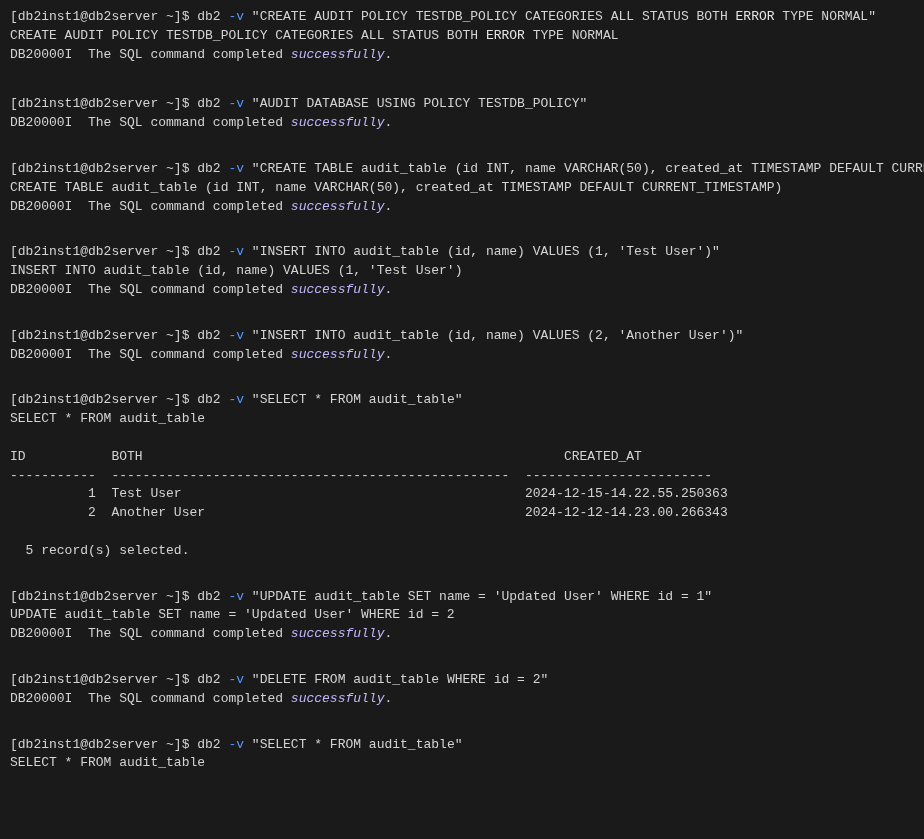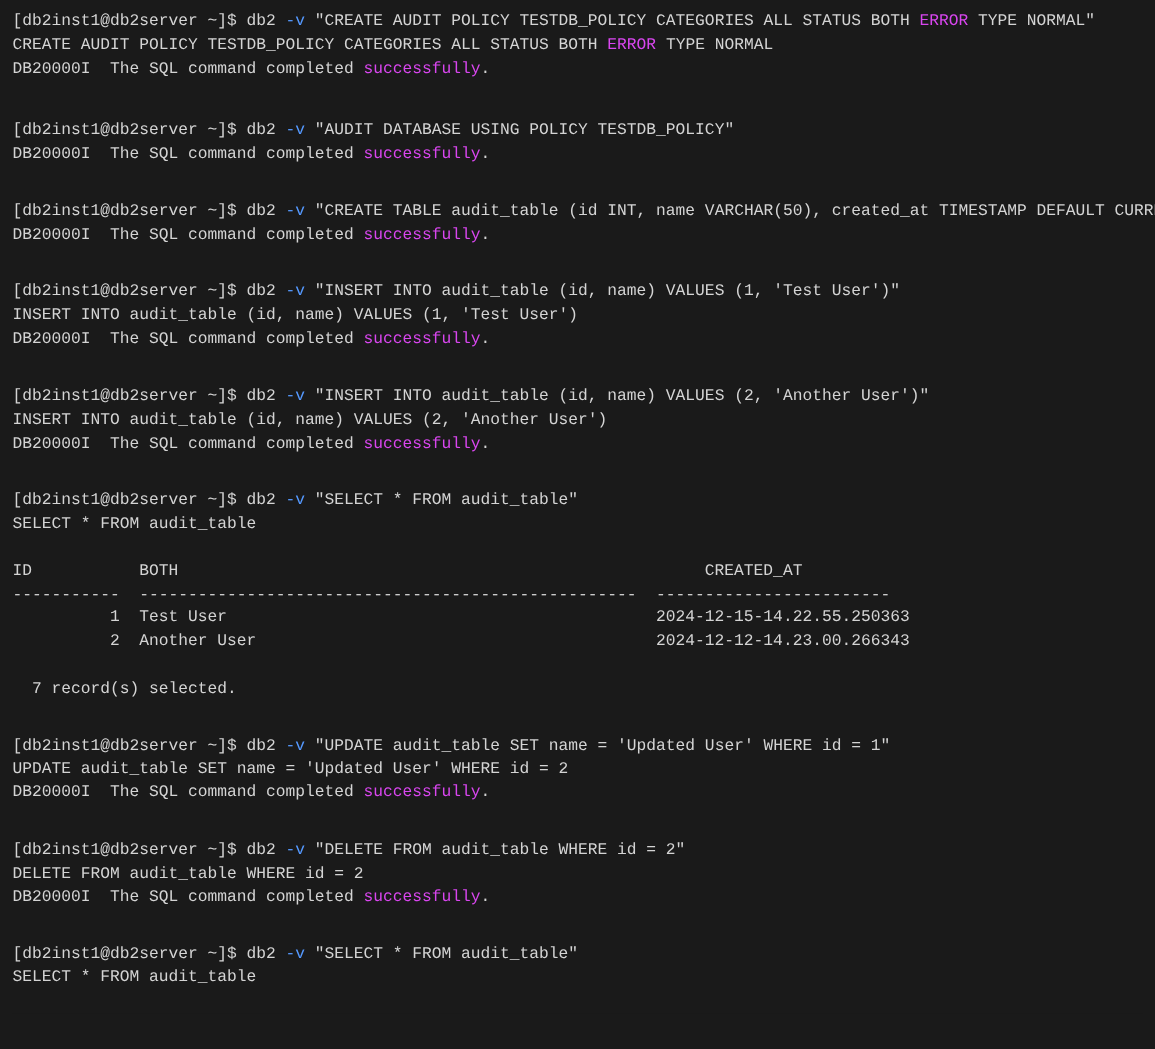--- a/index.html
+++ b/index.html
@@ -22,25 +22,26 @@
     .terminal {
       background-color: #1a1a1a;
       color: #d4d4d4;
     }
 
     .flag-v {
       color: #5599ff;
     }
 
     .success {
-      color: #d946ef;
+      color: #c4b5fd;
+      font-style: italic;
     }
 
     .error-word {
-      color: #d946ef;
+      color: #e5e5e5;
     }
 
     .block {
       margin-bottom: 4px;
     }
 
     .line {
       white-space: pre;
       display: block;
     }
@@ -60,66 +61,65 @@
 
   <div class="block">
     <span class="line"><span>[db2inst1@db2server ~]$ db2 </span><span class="flag-v">-v</span><span> "AUDIT DATABASE USING POLICY TESTDB_POLICY"</span></span>
     <span class="line">DB20000I  The SQL command completed <span class="success">successfully</span>.</span>
   </div>
 
   <div style="margin-top:8px;">&nbsp;</div>
 
   <div class="block">
     <span class="line"><span>[db2inst1@db2server ~]$ db2 </span><span class="flag-v">-v</span><span> "CREATE TABLE audit_table (id INT, name VARCHAR(50), created_at TIMESTAMP DEFAULT CURRENT_TIMESTAMP)"</span></span>
+    <span class="line">CREATE TABLE audit_table (id INT, name VARCHAR(50), created_at TIMESTAMP DEFAULT CURRENT_TIMESTAMP)</span>
     <span class="line">DB20000I  The SQL command completed <span class="success">successfully</span>.</span>
   </div>
 
   <div style="margin-top:8px;">&nbsp;</div>
 
   <div class="block">
     <span class="line"><span>[db2inst1@db2server ~]$ db2 </span><span class="flag-v">-v</span><span> "INSERT INTO audit_table (id, name) VALUES (1, 'Test User')"</span></span>
     <span class="line">INSERT INTO audit_table (id, name) VALUES (1, 'Test User')</span>
     <span class="line">DB20000I  The SQL command completed <span class="success">successfully</span>.</span>
   </div>
 
   <div style="margin-top:8px;">&nbsp;</div>
 
   <div class="block">
     <span class="line"><span>[db2inst1@db2server ~]$ db2 </span><span class="flag-v">-v</span><span> "INSERT INTO audit_table (id, name) VALUES (2, 'Another User')"</span></span>
-    <span class="line">INSERT INTO audit_table (id, name) VALUES (2, 'Another User')</span>
     <span class="line">DB20000I  The SQL command completed <span class="success">successfully</span>.</span>
   </div>
 
   <div style="margin-top:8px;">&nbsp;</div>
 
   <div class="block">
     <span class="line"><span>[db2inst1@db2server ~]$ db2 </span><span class="flag-v">-v</span><span> "SELECT * FROM audit_table"</span></span>
     <span class="line">SELECT * FROM audit_table</span>
     <span class="line">&nbsp;</span>
     <span class="line">ID           BOTH                                                      CREATED_AT</span>
     <span class="line">-----------  ---------------------------------------------------  ------------------------</span>
     <span class="line">          1  Test User                                            2024-12-15-14.22.55.250363</span>
     <span class="line">          2  Another User                                         2024-12-12-14.23.00.266343</span>
     <span class="line">&nbsp;</span>
-    <span class="line">  7 record(s) selected.</span>
+    <span class="line">  5 record(s) selected.</span>
   </div>
 
   <div style="margin-top:8px;">&nbsp;</div>
 
   <div class="block">
     <span class="line"><span>[db2inst1@db2server ~]$ db2 </span><span class="flag-v">-v</span><span> "UPDATE audit_table SET name = 'Updated User' WHERE id = 1"</span></span>
     <span class="line">UPDATE audit_table SET name = 'Updated User' WHERE id = 2</span>
     <span class="line">DB20000I  The SQL command completed <span class="success">successfully</span>.</span>
   </div>
 
   <div style="margin-top:8px;">&nbsp;</div>
 
   <div class="block">
     <span class="line"><span>[db2inst1@db2server ~]$ db2 </span><span class="flag-v">-v</span><span> "DELETE FROM audit_table WHERE id = 2"</span></span>
-    <span class="line">DELETE FROM audit_table WHERE id = 2</span>
     <span class="line">DB20000I  The SQL command completed <span class="success">successfully</span>.</span>
   </div>
 
   <div style="margin-top:8px;">&nbsp;</div>
 
   <div class="block">
     <span class="line"><span>[db2inst1@db2server ~]$ db2 </span><span class="flag-v">-v</span><span> "SELECT * FROM audit_table"</span></span>
     <span class="line">SELECT * FROM audit_table</span>
     <span class="line">&nbsp;</span>
 

